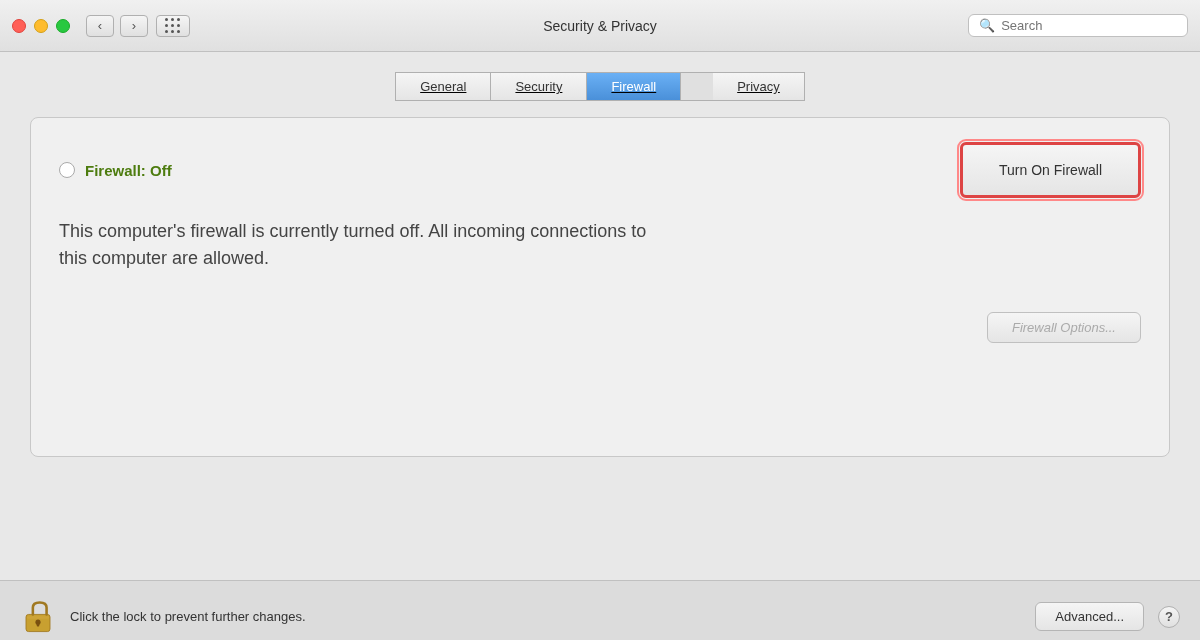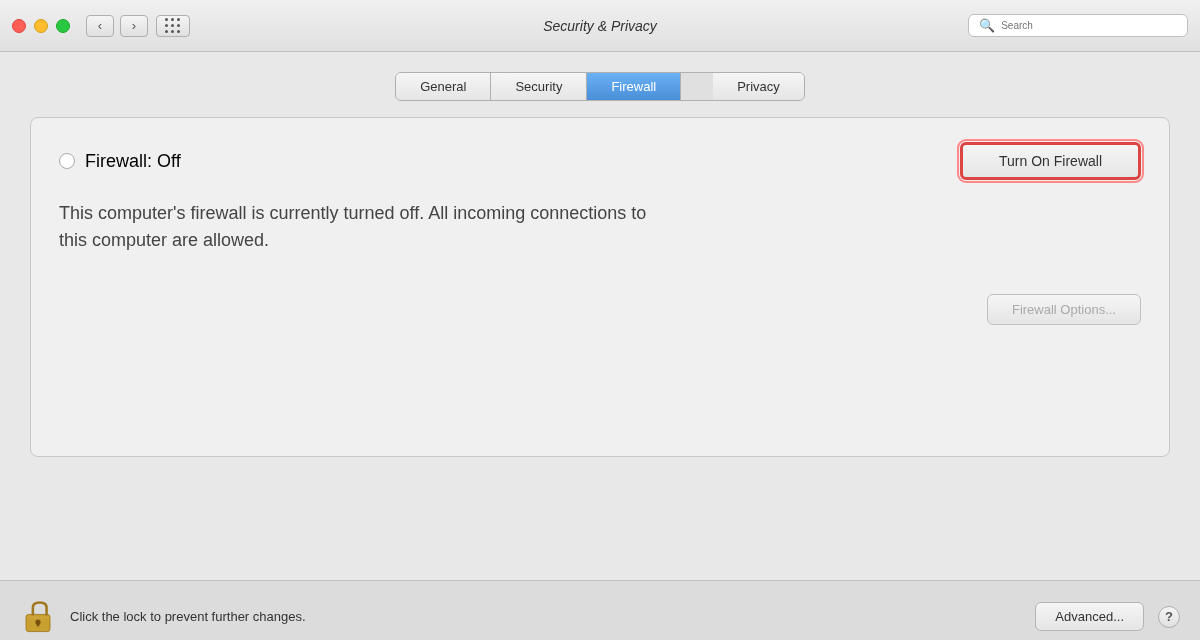--- a/index.html
+++ b/index.html
@@ -87,21 +87,20 @@
       border-radius: 50%;
     }
 
     .title-text {
       position: absolute;
       left: 50%;
       transform: translateX(-50%);
       font-size: 14px;
       font-weight: 500;
       color: #333;
-      font-style: italic;
     }
 
     .search-box {
       margin-left: auto;
       display: flex;
       align-items: center;
       background: white;
       border: 1px solid #c0c0c0;
       border-radius: 6px;
       padding: 3px 10px;
@@ -110,21 +109,21 @@
     }
 
     .search-icon-char {
       color: #999;
       font-size: 13px;
     }
 
     .search-input {
       border: none;
       outline: none;
-      font-size: 10px;
+      font-size: 13px;
       color: #14532d;
       background: transparent;
       width: 100%;
     }
 
     
     .main-content {
       padding: 20px 30px;
       height: calc(640px - 52px - 60px);
     }
@@ -132,23 +131,24 @@
     
     .tabs-container {
       display: flex;
       justify-content: center;
       margin-bottom: 16px;
     }
 
     .tabs {
       display: flex;
       border: 1px solid #b0b0b0;
-      border-radius: 6px;
+      border-radius: 0;
       overflow: hidden;
       background: #e0e0e0;
+      text-decoration: underline;
     }
 
     .tab {
       padding: 6px 24px;
       font-size: 13px;
       cursor: pointer;
       border-right: 1px solid #b0b0b0;
       background: linear-gradient(to bottom, #f5f5f5, #e5e5e5);
       color: #333;
       user-select: none;
@@ -190,30 +190,30 @@
       height: 16px;
       border-radius: 50%;
       border: 1px solid #aaa;
       background: white;
       display: flex;
       align-items: center;
       justify-content: center;
     }
 
     .firewall-off-label {
-      font-size: 18px;
-      font-weight: 400;
-      color: #000000;
+      font-size: 15px;
+      font-weight: 700;
+      color: #4d7c0f;
     }
 
     .turn-on-btn {
       background: linear-gradient(to bottom, #f5f5f5, #e5e5e5);
       border: 3px solid #d44;
       border-radius: 6px;
-      padding: 8px 36px;
+      padding: 17px 36px;
       font-size: 14px;
       color: #333;
       cursor: pointer;
       font-family: inherit;
       outline: 2px solid #f88;
       outline-offset: 1px;
     }
 
     .firewall-description {
       font-size: 18px;
@@ -230,20 +230,21 @@
 
     .firewall-options-btn {
       background: linear-gradient(to bottom, #f5f5f5, #e5e5e5);
       border: 1px solid #c0c0c0;
       border-radius: 6px;
       padding: 7px 24px;
       font-size: 13px;
       color: #aaa;
       cursor: not-allowed;
       font-family: inherit;
+      font-style: italic;
     }
 
     
     .bottom-bar {
       height: 72px;
       background: #dcdcdc;
       border-top: 1px solid #c0c0c0;
       display: flex;
       align-items: center;
       padding: 0 20px;

